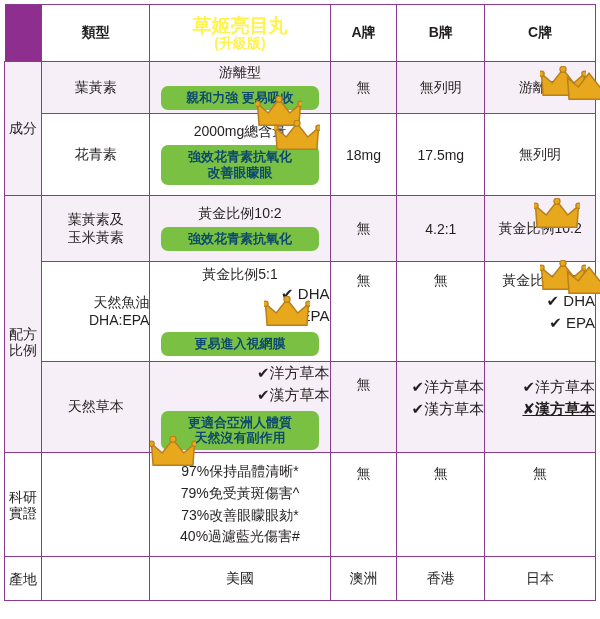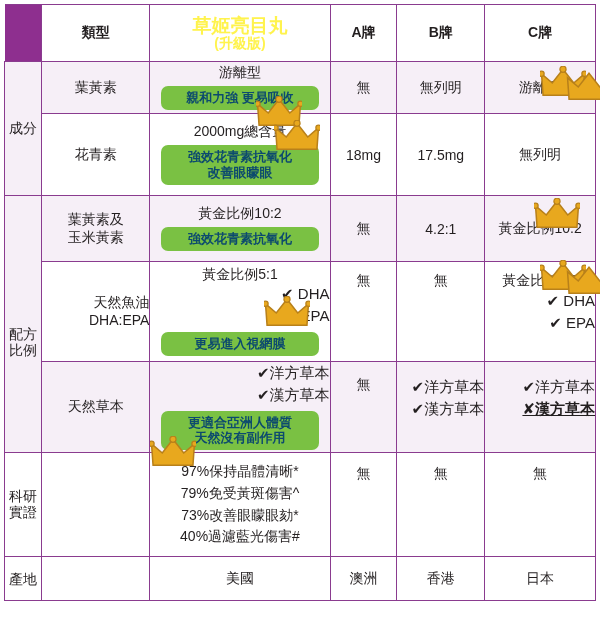--- a/index.html
+++ b/index.html
@@ -208,21 +208,21 @@
           <span class="chk" style="padding-left:4px;"><span>✔</span><span>漢方草本</span></span>
         </td>
         <td class="valcell leftish" style="vertical-align:top;padding-top:14px;">
           <span class="chk" style="padding-left:0;"><span>✔</span><span>洋方草本</span></span>
           <span class="chk x-mark" style="padding-left:0;text-decoration:underline;"><span>✘</span><span>漢方草本</span></span>
         </td>
       </tr>
 
       <tr class="research" style="height:104px;">
         <td class="side">
-          <span style="white-space:pre-line;line-height:1.15;font-family:Liberation Mono, monospace;">科研實證</span>
+          <span style="white-space:pre-line;line-height:1.15;">科研實證</span>
         </td>
         <td></td>
         <td>
           <span class="stat">97%保持晶體清晰*</span>
           <span class="stat">79%免受黃斑傷害^</span>
           <span class="stat">73%改善眼矇眼劾*</span>
           <span class="stat">40%過濾藍光傷害#</span>
         </td>
         <td class="valcell" style="vertical-align:top;padding-top:10px;">無</td>
         <td class="valcell" style="vertical-align:top;padding-top:10px;">無</td>

